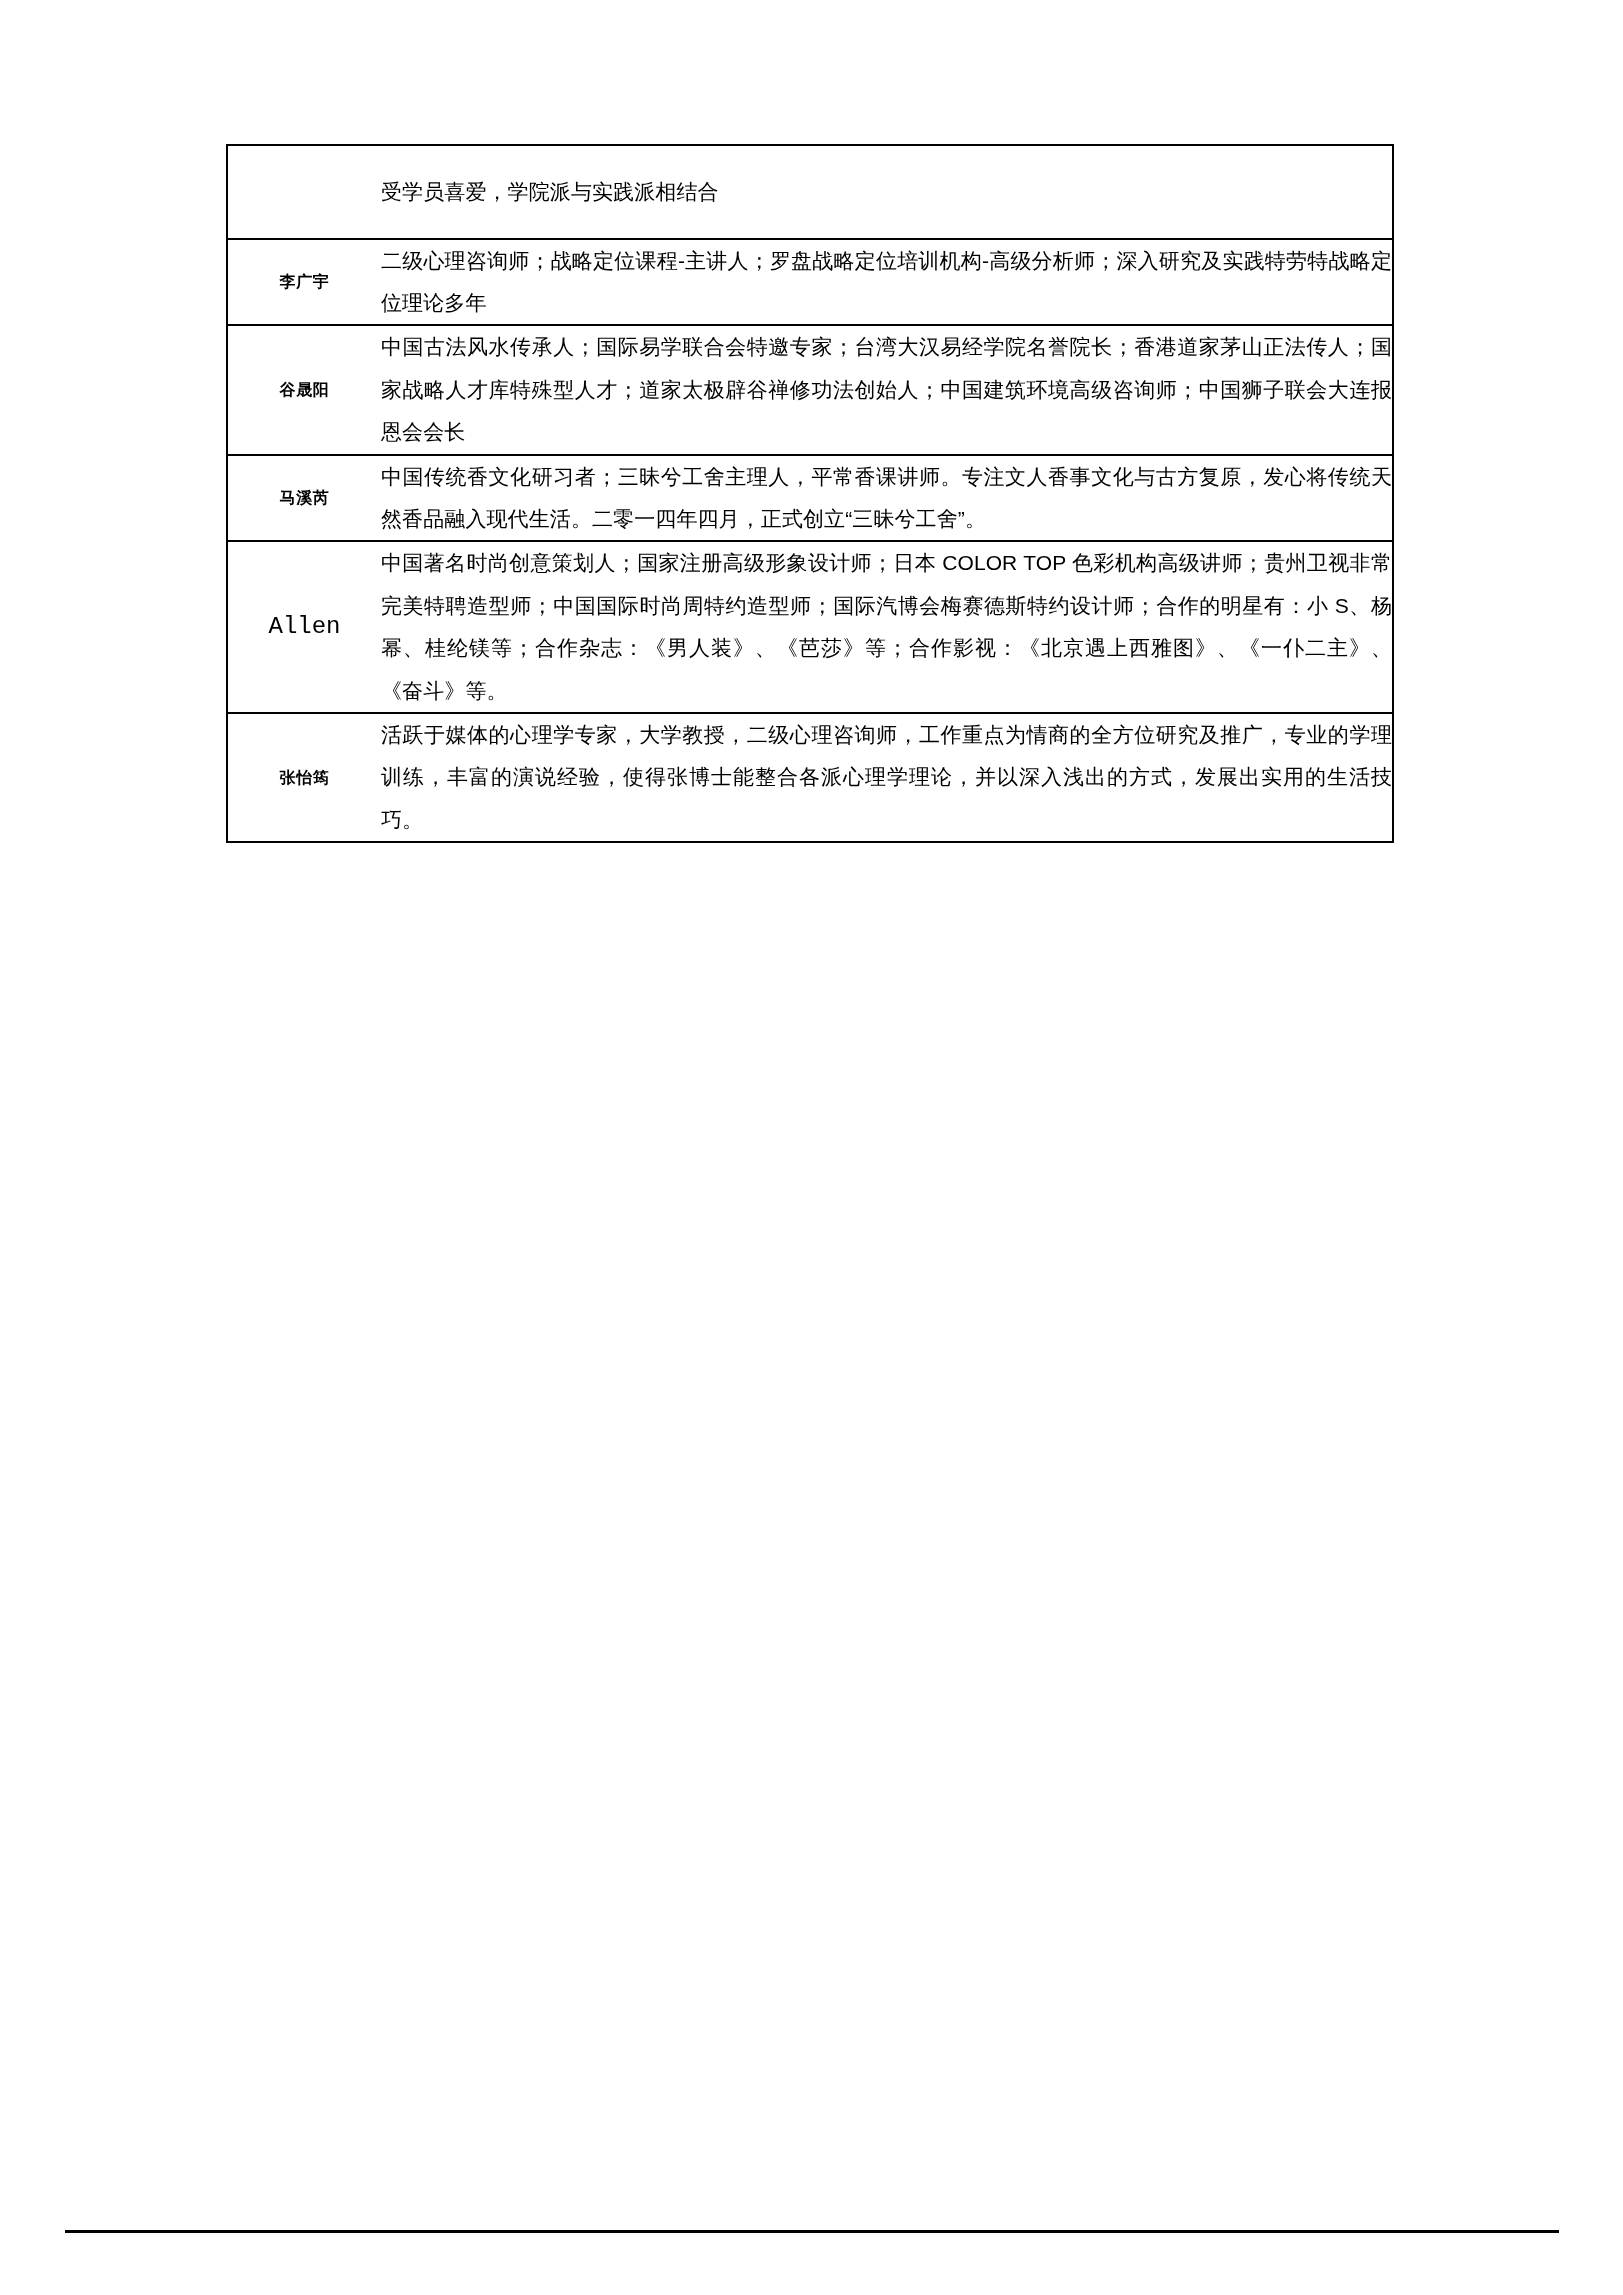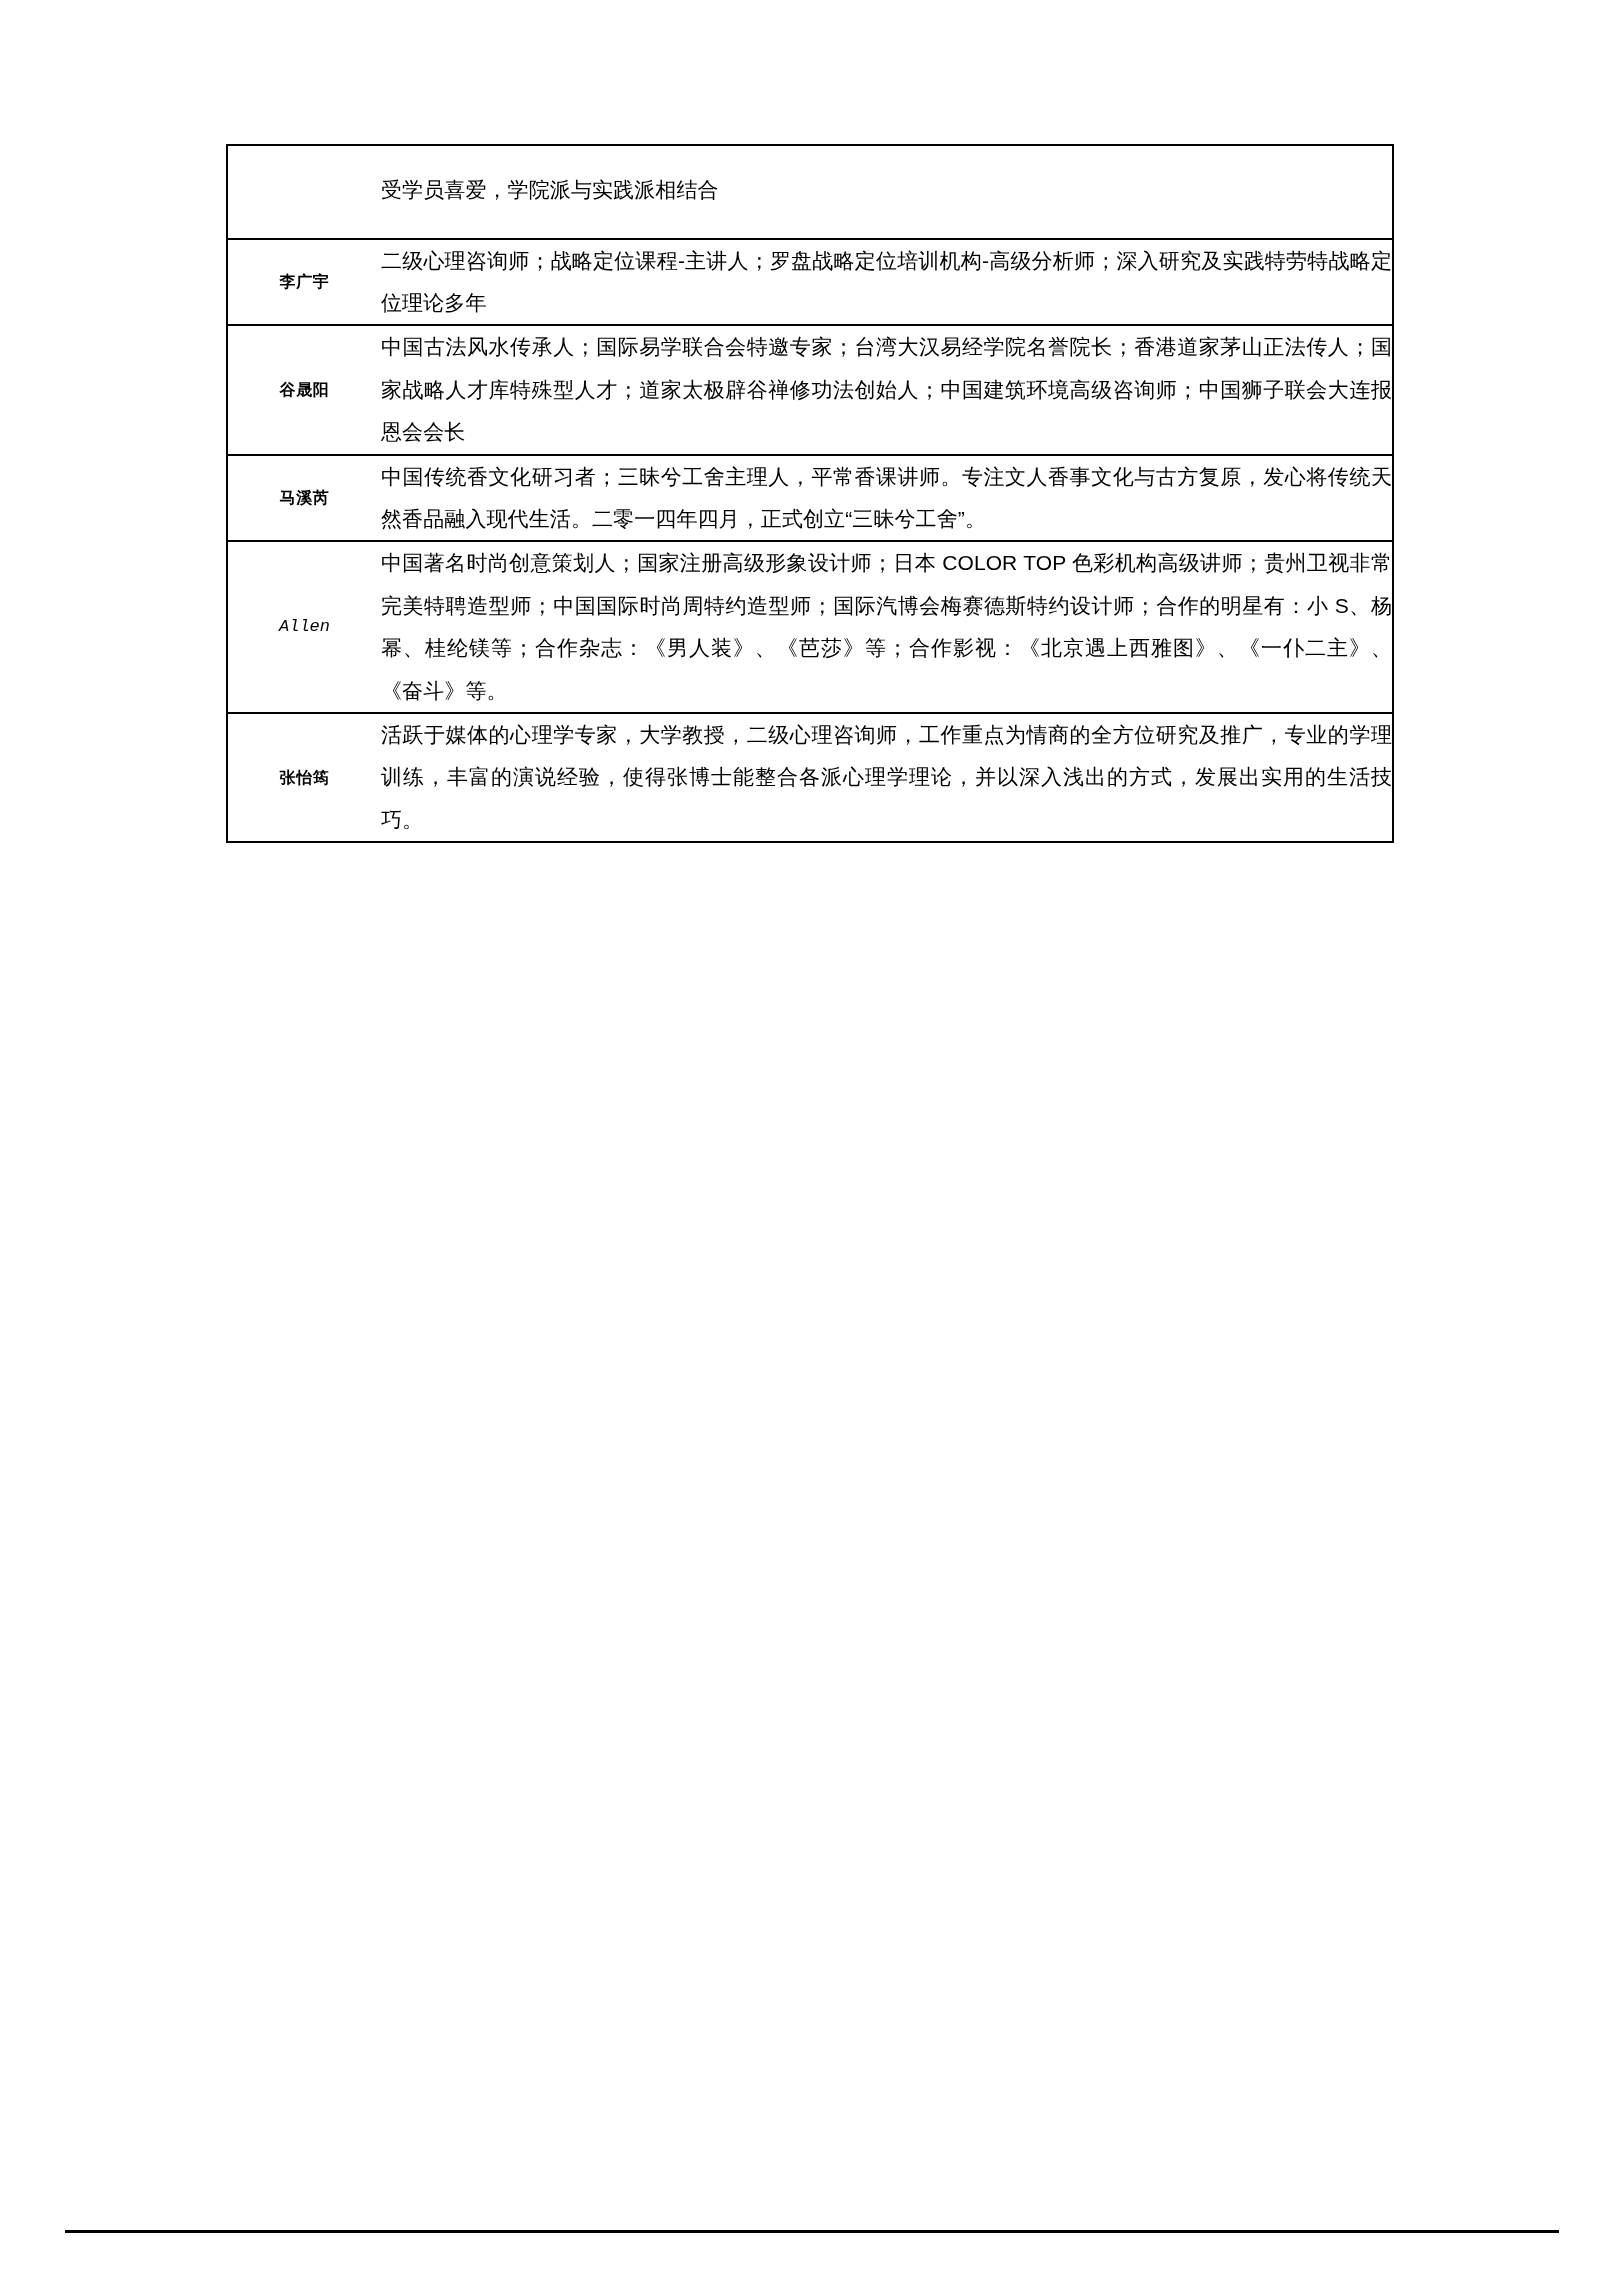--- a/index.html
+++ b/index.html
@@ -59,23 +59,22 @@
     text-align: center;
     font-weight: bold;
     font-size: 16px;
     letter-spacing: 0.7px;
     padding: 0 4.4px;
     line-height: 1.45;
   }
   td.name-cell.latin {
     font-family: "Liberation Mono", "DejaVu Sans Mono", monospace;
     font-weight: normal;
-    font-size: 17px;
+    font-size: 24px;
     letter-spacing: 0px;
-    font-style: italic;
   }
   td.name-cell.spaced {
     letter-spacing: 0.7px;
   }
 
   td.desc-cell {
     padding: 17.7px 14.7px 17.7px 16px;
     font-size: 21px;
     line-height: 2.02;
     text-align: justify;
@@ -83,21 +82,21 @@
     letter-spacing: 0.1px;
     word-break: break-all;
   }
 
   td.desc-cell.pad-sm {
     padding-top: 14.7px;
     padding-bottom: 14.7px;
   }
 
   
-  tr.r-intro td { height: 68px; font-family: Liberation Mono, monospace; }
+  tr.r-intro td { height: 68px; }
   tr.r-intro td.desc-cell { padding-top: 11.8px; padding-bottom: 11.8px; }
 
   
   .footer-rule {
     position: absolute;
     left: 65px;
     top: 2230px;
     width: 1494px;
     height: 0;
     border-top: 3.7px solid #000000;

